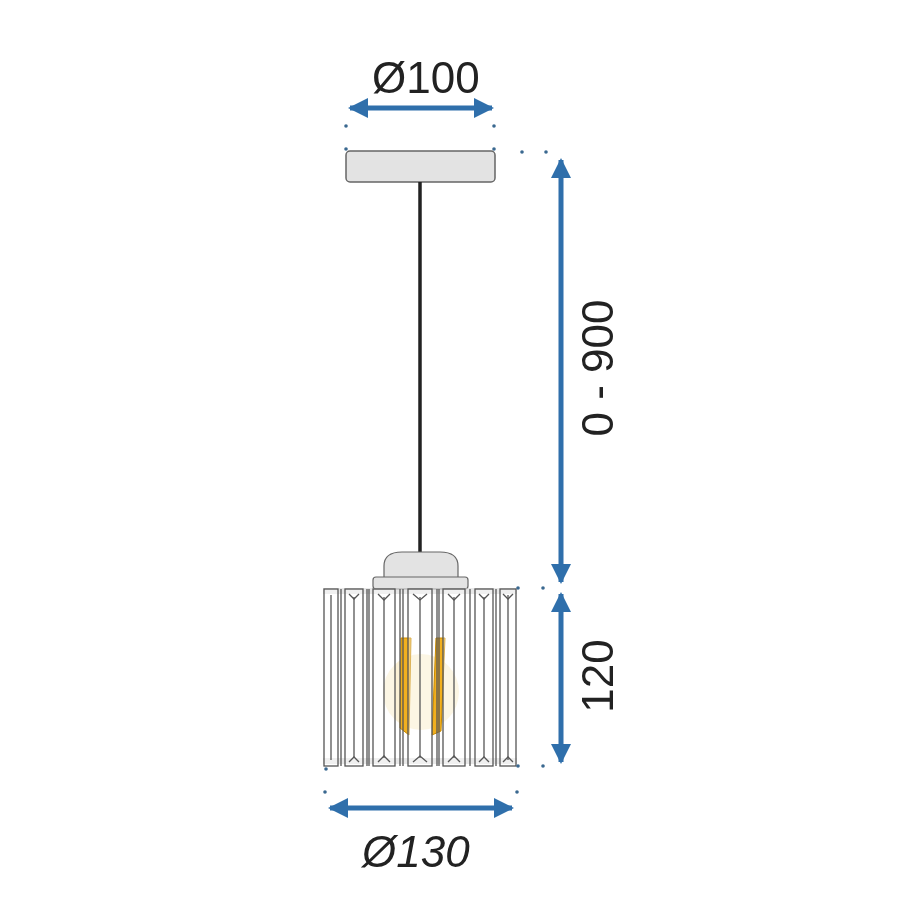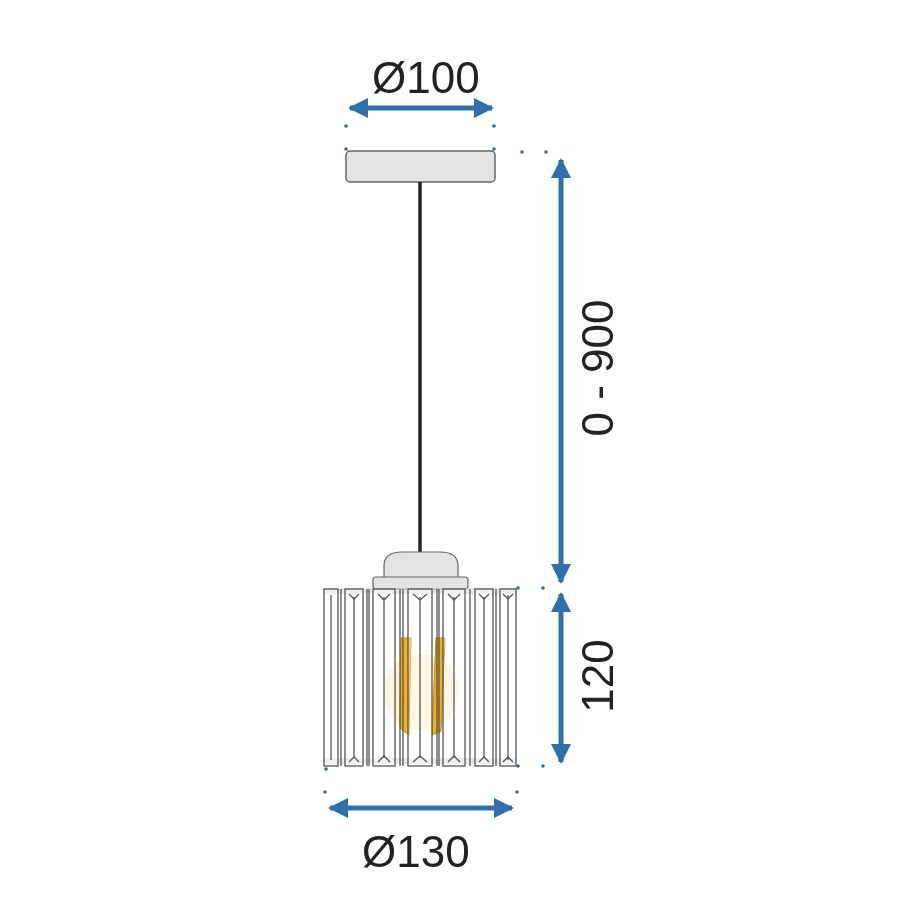--- a/index.html
+++ b/index.html
@@ -1,19 +1,19 @@
 <!DOCTYPE html>
 <html><head>
 <meta charset="utf-8">
 <style>
   html, body { margin: 0; padding: 0; background: #ffffff; }
   body { width: 920px; height: 920px; position: relative; overflow: hidden; font-family: "Liberation Sans", sans-serif; }
   .label { position: absolute; color: #222222; font-size: 44px; font-family: "Liberation Sans", sans-serif; line-height: 1; white-space: nowrap; }
   #lbl-top { left: 360px; top: 56px; margin-left: 12px; }
-  #lbl-bottom { left: 362px; top: 830px; }
+  #lbl-bottom { left: 362px; top: 830px; font-style: italic; }
   #lbl-drop { left: 598px; top: 368px; transform: translate(-50%, -50%) rotate(-90deg); }
   #lbl-height { left: 598px; top: 676px; transform: translate(-50%, -50%) rotate(-90deg); }
   svg { position: absolute; left: 0; top: 0; }
 </style>
 </head>
 <body>
 
 <svg width="920" height="920" viewBox="0 0 920 920" xmlns="http://www.w3.org/2000/svg">
   <defs>
     <marker id="ah" viewBox="0 0 10 10" refX="9" refY="5" markerWidth="4" markerHeight="4" orient="auto-start-reverse">

